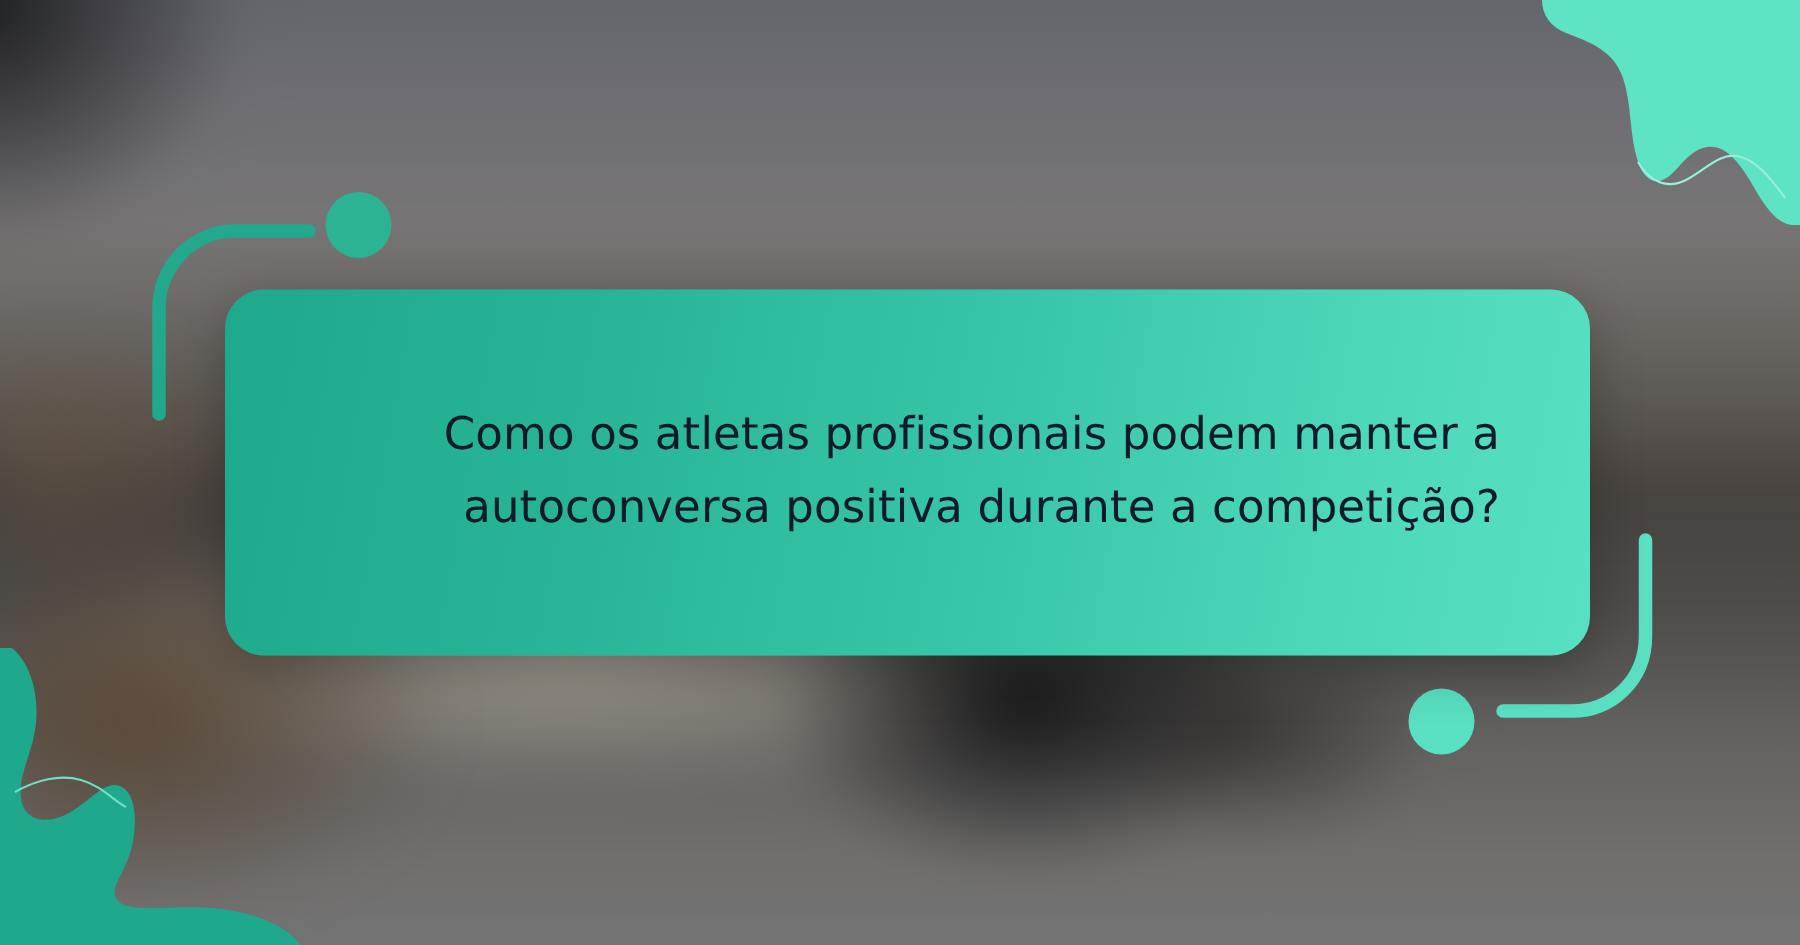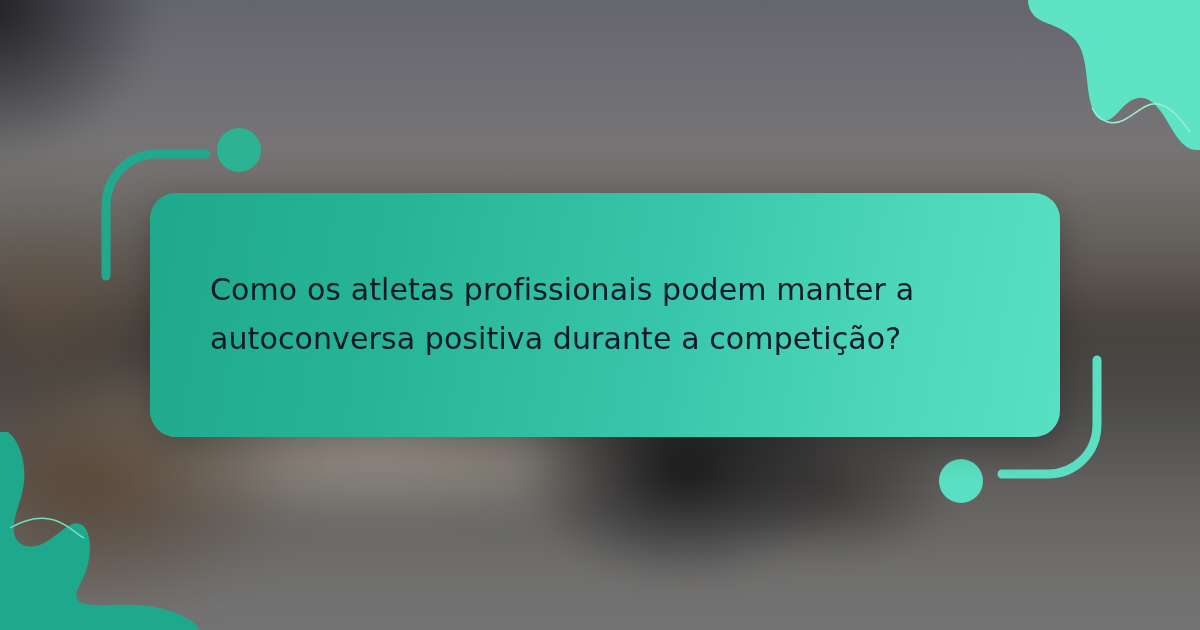--- a/index.html
+++ b/index.html
@@ -74,21 +74,21 @@
     position:absolute;
     left:150px; top:193px;
     width:910px; height:244px;
     border-radius:26px;
     background:linear-gradient(100deg, #1FA98C 0%, #27B496 26%, #39C7AB 58%, #4ED8BA 82%, #57E0C2 100%);
     display:flex; align-items:center; justify-content:center;
     box-shadow:0 10px 34px rgba(0,0,0,0.26);
   }
   .card-text {
     width:790px;
-    text-align:left;
+    text-align:right;
     color:#101A2B;
     font-size:30px;
     line-height:1.62;
     font-weight:400;
     letter-spacing:0.1px;
     font-family:"DejaVu Sans", sans-serif;
   }
 </style>
 </head>
 <body>

